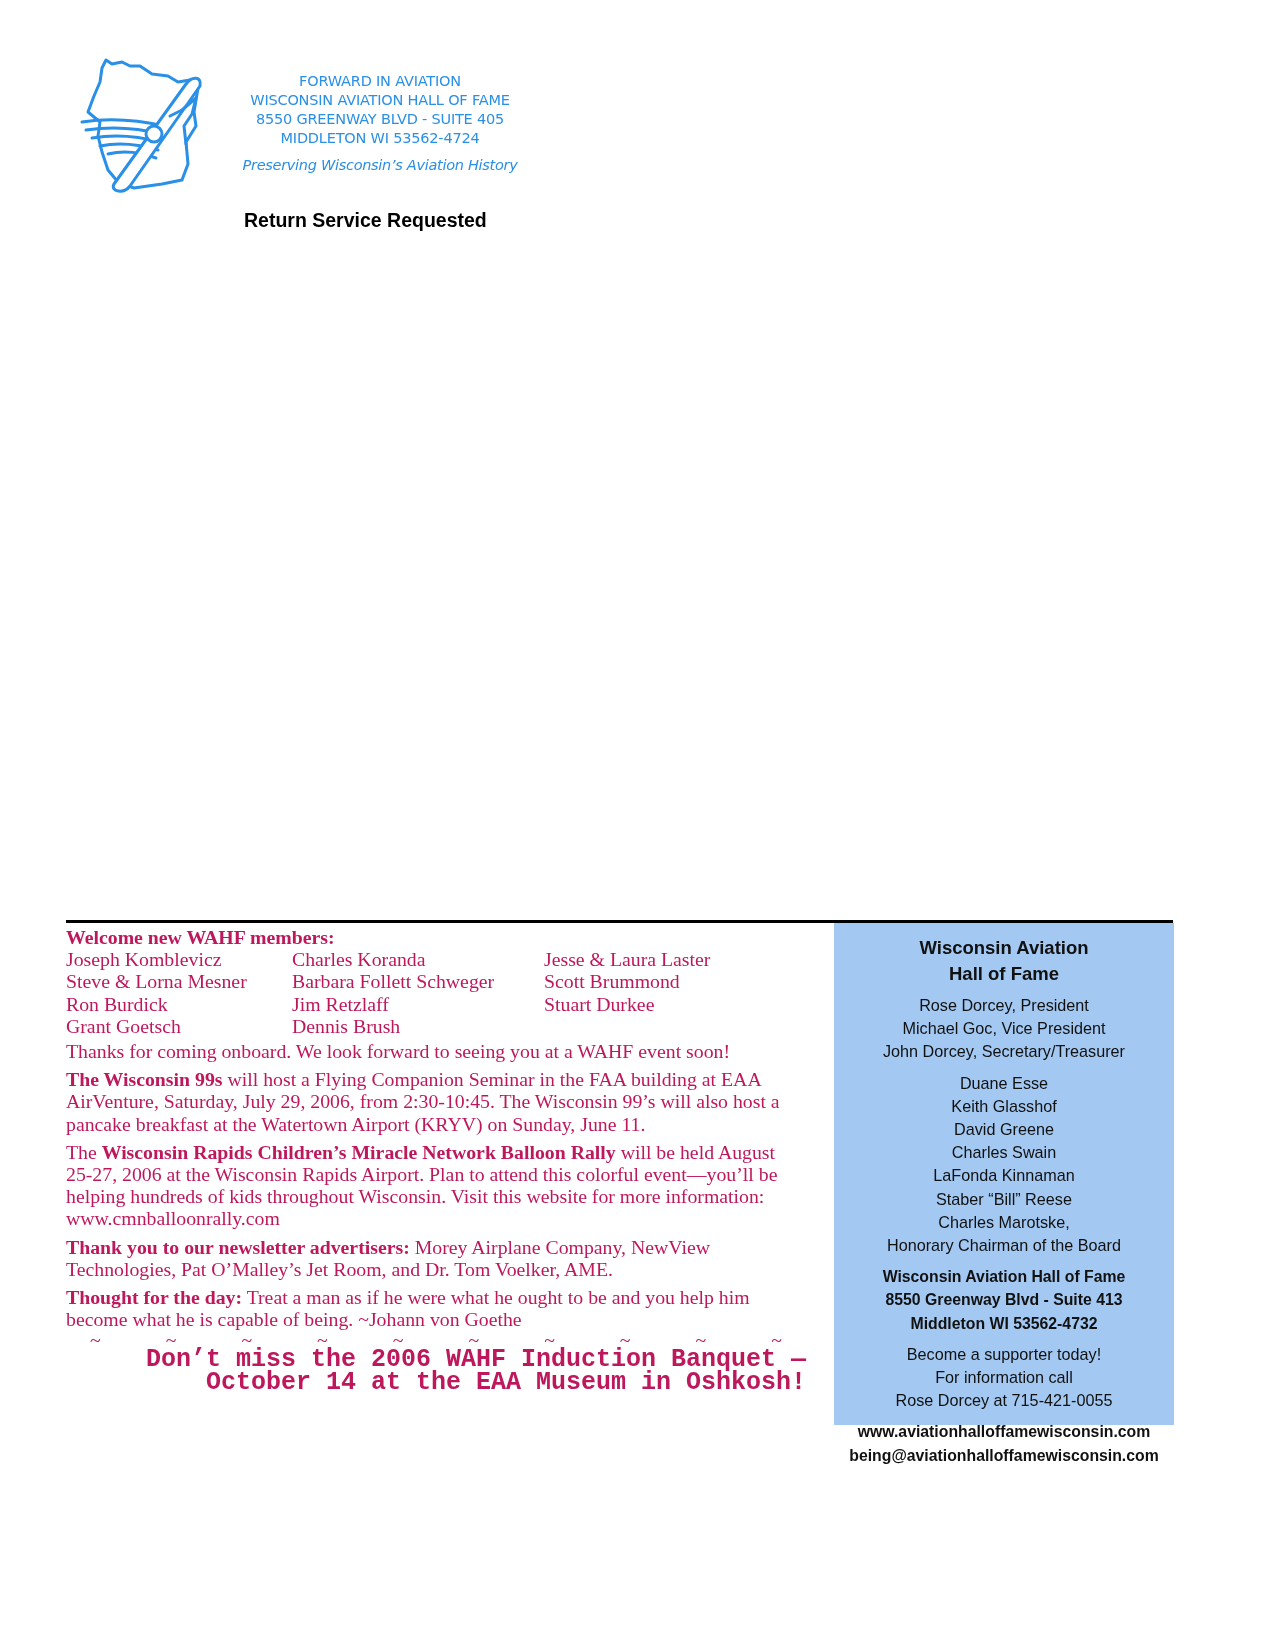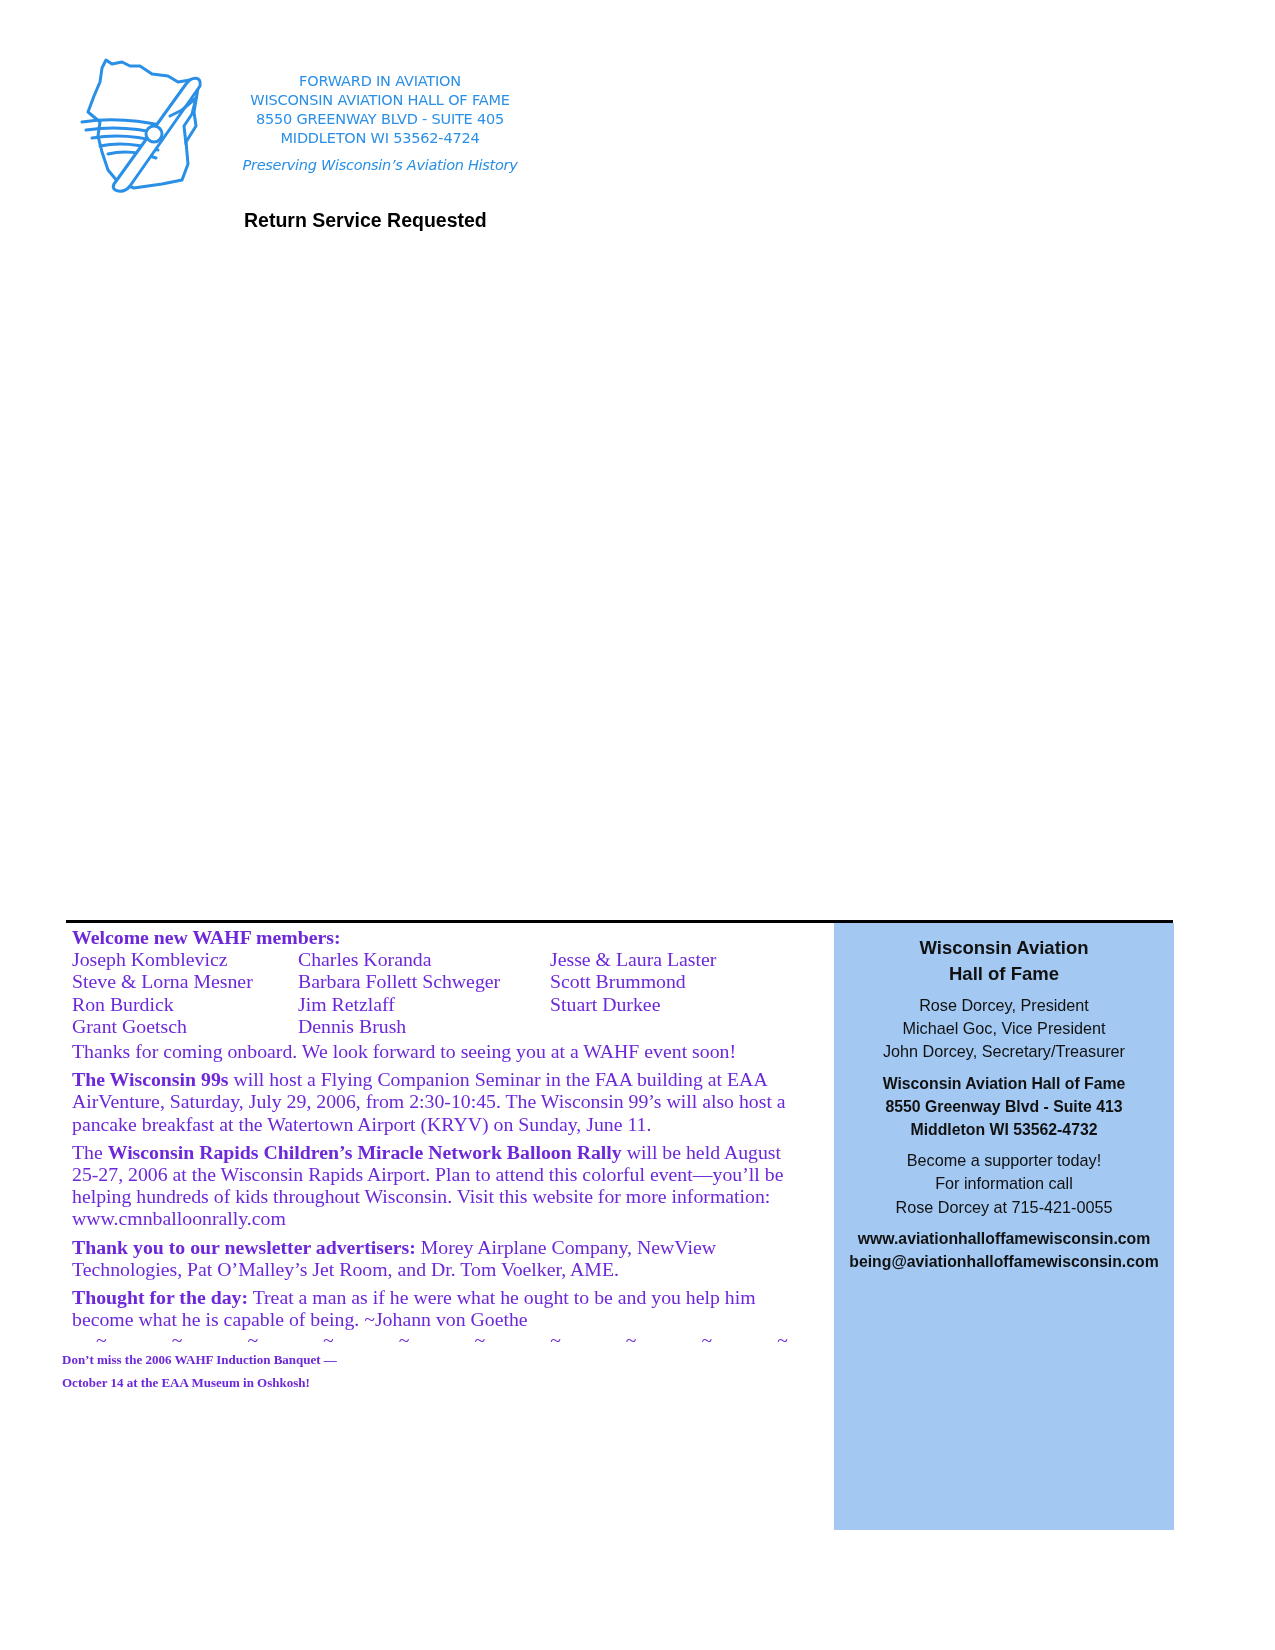--- a/index.html
+++ b/index.html
@@ -6,30 +6,30 @@
   body { width: 1275px; height: 1650px; background: #ffffff; position: relative; overflow: hidden; color: #111; }
   .logo { position: absolute; left: 78px; top: 52px; width: 135px; height: 142px; }
   .logo svg { width: 100%; height: 100%; }
   .org-block { position: absolute; left: 210px; top: 72px; width: 340px; text-align: center;
     font-family: "DejaVu Sans", sans-serif; font-weight: normal; color: #2a8fe6; }
   .org-line { font-size: 14.5px; line-height: 19px; letter-spacing: -0.2px; }
   .org-tag { font-size: 14.5px; font-style: italic; margin-top: 9px; letter-spacing: -0.3px; }
   .return { position: absolute; left: 244px; top: 209px; font-family: "Liberation Sans", sans-serif;
     font-weight: bold; font-size: 19.5px; color: #000000; }
   .rule { position: absolute; left: 66px; top: 920px; width: 1107px; height: 3px; background: #000; }
-  .main { position: absolute; left: 72px; top: 926px; width: 740px;
-    font-family: "Liberation Serif", serif; font-size: 19.8px; line-height: 22.2px; color: #6d28d9; }
+  .main { position: absolute; left: 66px; top: 926px; width: 740px;
+    font-family: "Liberation Serif", serif; font-size: 19.8px; line-height: 22.2px; color: #be185d; }
   .main b { font-weight: bold; }
   .members { display: grid; grid-template-columns: 226px 252px 240px; }
   .main p { margin: 0; }
   .para { margin-top: 6px !important; }
   .tildes { display: flex; justify-content: space-between; padding: 0 24px 0 24px; line-height: 16px; margin-top: 2px; }
-  .banquet { text-align: left; font-family: Liberation Serif, serif; font-weight: bold;
-    font-size: 13px; line-height: 23px; margin-left: -10px; }
-  .sidebar { position: absolute; left: 834px; top: 923px; width: 340px; height: 607px; background: #a3c8f2;
+  .banquet { text-align: right; font-family: Liberation Mono, monospace; font-weight: bold;
+    font-size: 25px; line-height: 23px; margin-left: -10px; }
+  .sidebar { position: absolute; left: 834px; top: 923px; width: 340px; height: 502px; background: #a3c8f2;
     font-family: "Liberation Sans", sans-serif; text-align: center; color: #111; }
   .sb-title { font-weight: bold; font-size: 18.5px; line-height: 25.5px; margin-top: 12px; }
   .sb-group { font-size: 16.2px; line-height: 23.2px; margin-top: 8px; }
   .sb-bold { font-weight: bold; font-size: 15.8px; line-height: 23.2px; margin-top: 8px; }
   .sb-line { display: block; }
 </style>
 </head>
 <body>
 
 <div class="logo">
@@ -109,20 +109,30 @@
 <div class="sidebar">
   <div class="sb-title">
     <span class="sb-line">Wisconsin Aviation</span>
     <span class="sb-line">Hall of Fame</span>
   </div>
   <div class="sb-group">
     <span class="sb-line">Rose Dorcey, President</span>
     <span class="sb-line">Michael Goc, Vice President</span>
     <span class="sb-line">John Dorcey, Secretary/Treasurer</span>
   </div>
+  <div class="sb-group">
+    <span class="sb-line">Duane Esse</span>
+    <span class="sb-line">Keith Glasshof</span>
+    <span class="sb-line">David Greene</span>
+    <span class="sb-line">Charles Swain</span>
+    <span class="sb-line">LaFonda Kinnaman</span>
+    <span class="sb-line">Staber “Bill” Reese</span>
+    <span class="sb-line">Charles Marotske,</span>
+    <span class="sb-line">Honorary Chairman of the Board</span>
+  </div>
   <div class="sb-bold">
     <span class="sb-line">Wisconsin Aviation Hall of Fame</span>
     <span class="sb-line">8550 Greenway Blvd - Suite 413</span>
     <span class="sb-line">Middleton WI 53562-4732</span>
   </div>
   <div class="sb-group" style="margin-top:8px">
     <span class="sb-line">Become a supporter today!</span>
     <span class="sb-line">For information call</span>
     <span class="sb-line">Rose Dorcey at 715-421-0055</span>
   </div>

